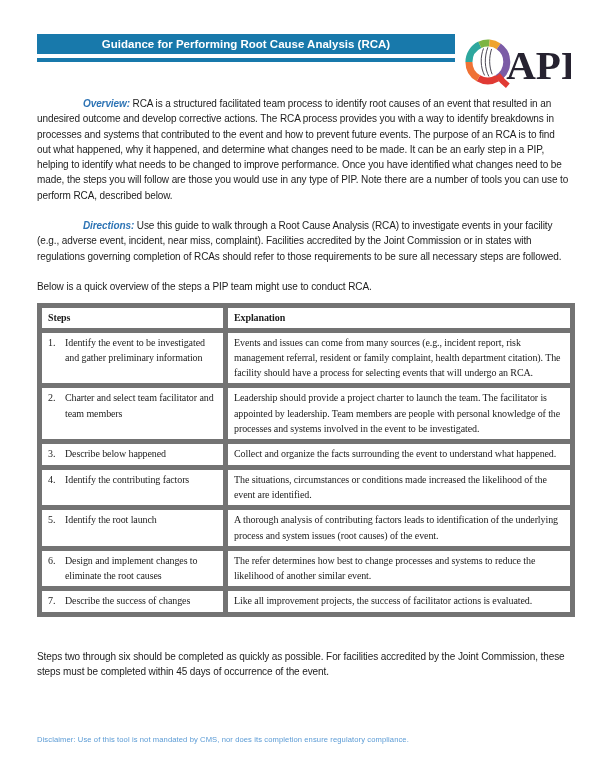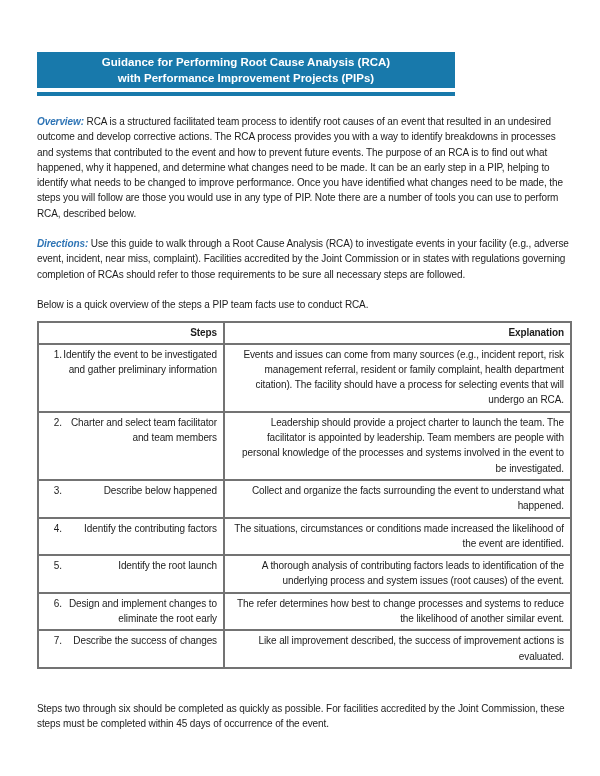--- a/index.html
+++ b/index.html
@@ -2,47 +2,48 @@
 <html><head>
 <meta charset="utf-8">
 <style>
   html,body { margin:0; padding:0; }
   body {
     width:600px; height:776px; background:#ffffff; overflow:hidden;
     font-family:"Liberation Sans", sans-serif;
     font-size:10px; line-height:15.3px; color:#1c1c1c;
     letter-spacing:-0.1px;
   }
-  .page { padding:52px 30px 0 37px; width:533px; }
+  .page { padding:34px 30px 0 37px; width:533px; }
 
   
   .header-row { display:flex; align-items:flex-start; height:55px; margin-bottom:7px; }
   .banner-wrap { width:418px; flex:none; }
   .banner {
     background:#1879AB; color:#ffffff; text-align:center;
     font-weight:bold; font-size:11.5px; line-height:16px;
     padding:2px 6px; letter-spacing:0;
   }
   .banner-underline { height:4px; background:#1879AB; margin-top:4px; }
   .logo { flex:none; display:flex; align-items:flex-start; margin-left:8px; margin-top:2px; }
   .logo svg { display:block; }
 
   
   p { margin:0 0 15px 0; }
-  .lead { color:#2E74B5; font-weight:bold; font-style:italic; }
+  .lead { color:#2E74B5; font-weight:bold; font-style:italic;margin-left:46px; }
   .intro { margin-bottom:9px; }
 
   
   table.steps {
     border-collapse:collapse; width:533px; table-layout:fixed;
     border:1.5px solid #404040;
   }
   table.steps th, table.steps td {
-    border:2px solid #737373; vertical-align:top; text-align:right;
+    border:5px solid #737373; vertical-align:top; text-align:left;
     padding:2px 6px 3px 6px;
+    font-family:Liberation Serif, serif;
   }
   table.steps th { font-weight:bold; padding:2px 6px; }
   col.c1 { width:186px; }
   col.c2 { width:347px; }
   .step { display:flex; }
   .step .num { width:17px; flex:none; }
   .step .txt { flex:1; }
 
   .closing { margin:32px 0 0 0; }
   .disclaimer {
@@ -52,32 +53,50 @@
 </style>
 </head>
 <body>
 
 <div class="page">
 
   <div class="header-row">
     <div class="banner-wrap">
       <div class="banner">
         <div>Guidance for Performing Root Cause Analysis (RCA)</div>
-        <div>with Performance Improvement Projects (PIPs)</div>
       </div>
       <div class="banner-underline"></div>
     </div>
 
+    <div class="logo">
+      <svg width="108" height="54" viewBox="0 0 200 100">
+        <g fill="none" stroke-width="13">
+          <path d="M11,48 A35,35 0 0 1 31.2,16.3" stroke="#2EA79E"></path>
+          <path d="M31.2,16.3 A35,35 0 0 1 49,13.1" stroke="#7CB543"></path>
+          <path d="M49,13.1 A35,35 0 0 1 66.1,19.3" stroke="#EFA32F"></path>
+          <path d="M66.1,19.3 A35,35 0 0 1 63.5,78.3" stroke="#7B5BA6"></path>
+          <path d="M63.5,78.3 A35,35 0 0 1 28.5,78.3" stroke="#E03A34"></path>
+          <path d="M28.5,78.3 A35,35 0 0 1 11,48" stroke="#EF7235"></path>
+          <path d="M64,72 Q72,83 83,92" stroke-width="11" stroke="#E03A34"></path>
+        </g>
+        <g fill="none" stroke="#3c3946" stroke-width="1.7">
+          <path d="M38,23 C32,38 32,58 40,73"></path>
+          <path d="M46,21 C39,40 40,60 48,75"></path>
+          <path d="M53,24 C48,39 48,56 54,71"></path>
+        </g>
+        <text x="80" y="80" font-size="76" font-weight="600" font-family="Liberation Serif, serif" fill="#262230">API</text>
+      </svg>
+    </div>
   </div>
 
   <p><span class="lead">Overview:</span> <span>RCA is a structured facilitated team process to identify root causes of an event that resulted in an undesired outcome and develop corrective actions. The RCA process provides you with a way to identify breakdowns in processes and systems that contributed to the event and how to prevent future events. The purpose of an RCA is to find out what happened, why it happened, and determine what changes need to be made. It can be an early step in a PIP, helping to identify what needs to be changed to improve performance. Once you have identified what changes need to be made, the steps you will follow are those you would use in any type of PIP. Note there are a number of tools you can use to perform RCA, described below.</span></p>
 
   <p><span class="lead">Directions:</span> <span>Use this guide to walk through a Root Cause Analysis (RCA) to investigate events in your facility (e.g., adverse event, incident, near miss, complaint). Facilities accredited by the Joint Commission or in states with regulations governing completion of RCAs should refer to those requirements to be sure all necessary steps are followed.</span></p>
 
-  <p class="intro">Below is a quick overview of the steps a PIP team facts use to conduct RCA.</p>
+  <p class="intro">Below is a quick overview of the steps a PIP team might use to conduct RCA.</p>
 
   <table class="steps">
     <colgroup>
         <col class="c1">
         <col class="c2">
       </colgroup>
     <tbody>
         <tr>
       <th>Steps</th>
       <th>Explanation</th>
@@ -124,33 +143,34 @@
               <span class="num">5.</span>
               <span class="txt">Identify the root launch</span>
             </div>
           </td>
       <td>A thorough analysis of contributing factors leads to identification of the underlying process and system issues (root causes) of the event.</td>
     </tr>
     <tr>
       <td>
             <div class="step">
               <span class="num">6.</span>
-              <span class="txt">Design and implement changes to eliminate the root early</span>
+              <span class="txt">Design and implement changes to eliminate the root causes</span>
             </div>
           </td>
       <td>The refer determines how best to change processes and systems to reduce the likelihood of another similar event.</td>
     </tr>
     <tr>
       <td>
             <div class="step">
               <span class="num">7.</span>
               <span class="txt">Describe the success of changes</span>
             </div>
           </td>
-      <td>Like all improvement described, the success of improvement actions is evaluated.</td>
+      <td>Like all improvement projects, the success of facilitator actions is evaluated.</td>
     </tr>
   </tbody>
     </table>
 
   <p class="closing">Steps two through six should be completed as quickly as possible. For facilities accredited by the Joint Commission, these steps must be completed within 45 days of occurrence of the event.</p>
 
+  <div class="disclaimer">Disclaimer: Use of this tool is not mandated by CMS, nor does its completion ensure regulatory compliance.</div>
 
 </div>
 
 </body></html>

